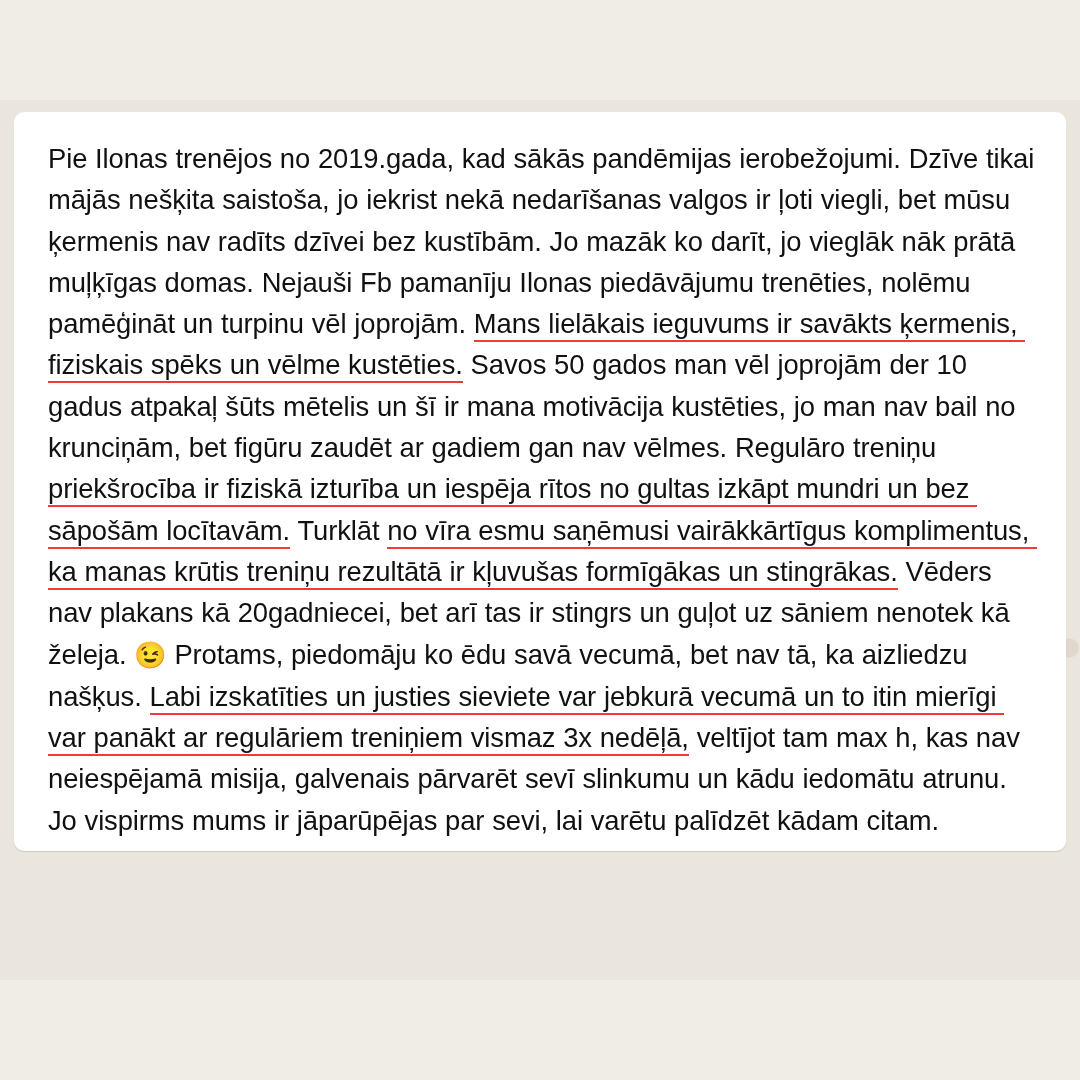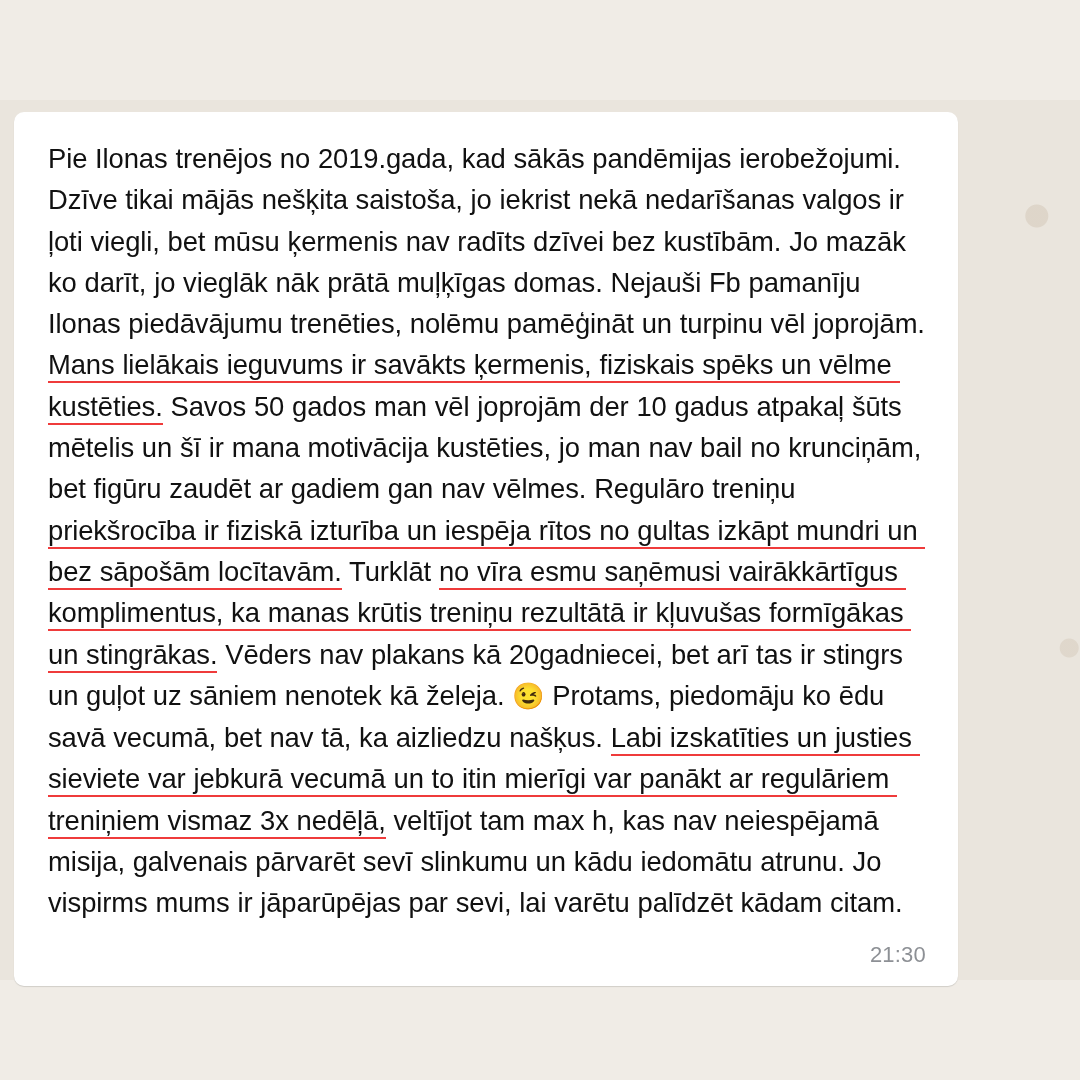--- a/index.html
+++ b/index.html
@@ -35,21 +35,21 @@
     background: #f0ece6;
   }
   .top-band { top: 0; height: 100px; }
   .bottom-band { bottom: 0; height: 100px; }
 
   
   .bubble {
     position: absolute;
     left: 14px;
     top: 112px;
-    width: 944px;
+    width: 1052px;
     background: #ffffff;
     border-radius: 10px;
     box-shadow: 0 1px 1px rgba(0,0,0,0.13);
     padding: 26px 26px 10px 34px;
     box-sizing: border-box;
   }
   .bubble-text {
     font-size: 27.4px;
     line-height: 41.3px;
     color: #111111;
@@ -81,17 +81,14 @@
 </style>
 </head>
 <body>
 
 <div class="chat-wallpaper">
   <div class="top-band"></div>
   <div class="bottom-band"></div>
 
   <div class="bubble">
     <div class="bubble-text"><span>Pie Ilonas trenējos no 2019.gada, kad sākās pandēmijas ierobežojumi. Dzīve tikai mājās nešķita saistoša, jo iekrist nekā nedarīšanas valgos ir ļoti viegli, bet mūsu ķermenis nav radīts dzīvei bez kustībām. Jo mazāk ko darīt, jo vieglāk nāk prātā muļķīgas domas. Nejauši Fb pamanīju Ilonas piedāvājumu trenēties, nolēmu pamēģināt un turpinu vēl joprojām. </span><span class="u">Mans lielākais ieguvums ir savākts ķermenis, fiziskais spēks un vēlme kustēties.</span><span> Savos 50 gados man vēl joprojām der 10 gadus atpakaļ šūts mētelis un šī ir mana motivācija kustēties, jo man nav bail no krunciņām, bet figūru zaudēt ar gadiem gan nav vēlmes. Regulāro treniņu </span><span class="u">priekšrocība ir fiziskā izturība un iespēja rītos no gultas izkāpt mundri un bez sāpošām locītavām.</span><span> Turklāt </span><span class="u">no vīra esmu saņēmusi vairākkārtīgus komplimentus, ka manas krūtis treniņu rezultātā ir kļuvušas formīgākas un stingrākas.</span><span> Vēders nav plakans kā 20gadniecei, bet arī tas ir stingrs un guļot uz sāniem nenotek kā želeja. </span><span class="emoji">😉</span><span> Protams, piedomāju ko ēdu savā vecumā, bet nav tā, ka aizliedzu našķus. </span><span class="u">Labi izskatīties un justies sieviete var jebkurā vecumā un to itin mierīgi var panākt ar regulāriem treniņiem vismaz 3x nedēļā,</span><span> veltījot tam max h, kas nav neiespējamā misija, galvenais pārvarēt sevī slinkumu un kādu iedomātu atrunu. Jo vispirms mums ir jāparūpējas par sevi, lai varētu palīdzēt kādam citam.</span></div>
-    <div class="meta">
-      <span class="timestamp">21:30</span>
-    </div>
   </div>
 </div>
 
 </body></html>

